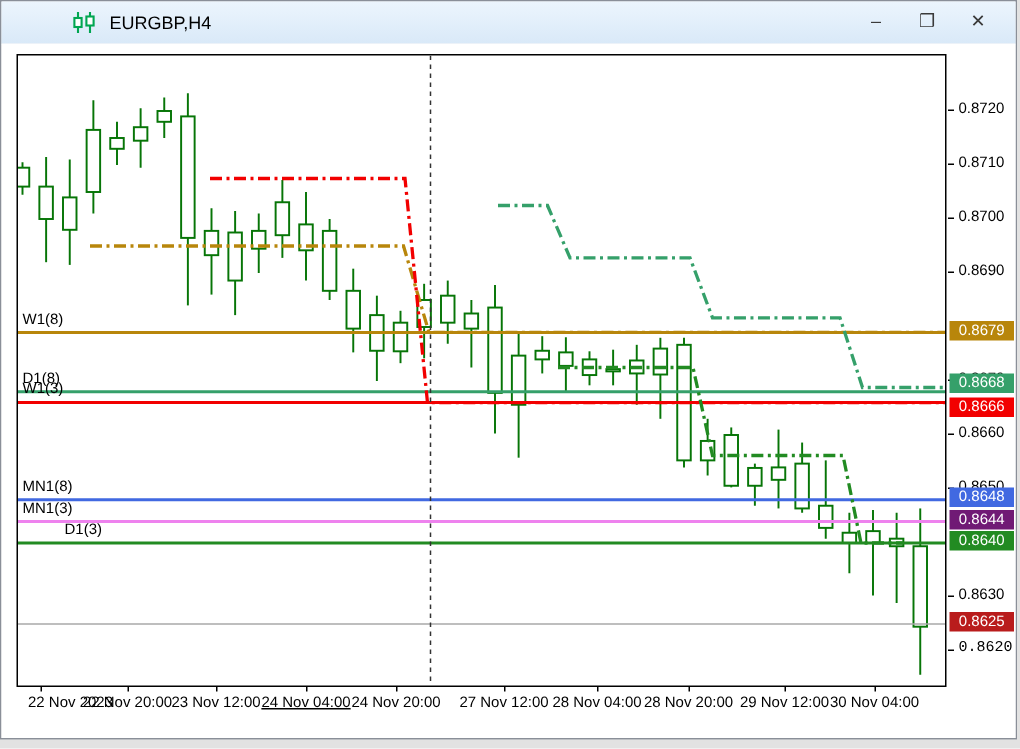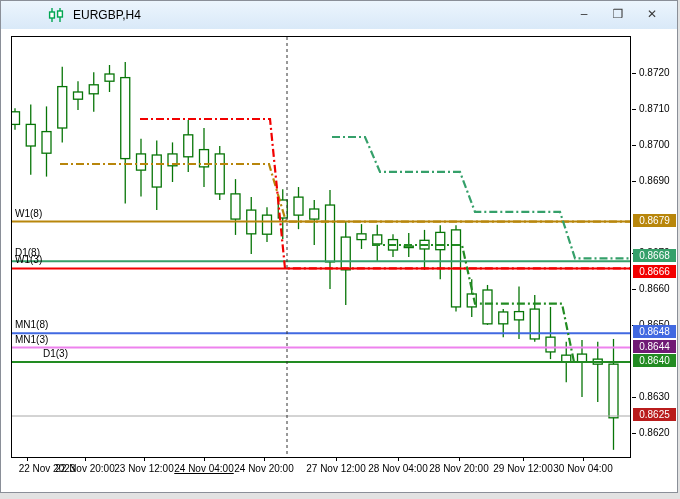--- a/index.html
+++ b/index.html
@@ -182,21 +182,21 @@
         <span class="y-tick-label" style="top: 139px;">0.8690</span>
         <span class="y-tick-mark" style="top: 217px;"></span>
         <span class="y-tick-label" style="top: 211px;">0.8670</span>
         <span class="y-tick-mark" style="top: 253px;"></span>
         <span class="y-tick-label" style="top: 247px;">0.8660</span>
         <span class="y-tick-mark" style="top: 289px;"></span>
         <span class="y-tick-label" style="top: 283px;">0.8650</span>
         <span class="y-tick-mark" style="top: 361px;"></span>
         <span class="y-tick-label" style="top: 355px;">0.8630</span>
         <span class="y-tick-mark" style="top: 397px;"></span>
-        <span class="y-tick-label" style="top: 391px;">0.8620</span>
+        <span class="y-tick-label" style="top: 391px; font-family: Liberation Mono, monospace;">0.8620</span>
         <span class="price-badge" style="top: 177.6px; background: rgb(184, 134, 11);">0.8679</span>
         <span class="price-badge" style="top: 213.2px; background: rgb(53, 160, 106);">0.8668</span>
         <span class="price-badge" style="top: 229.4px; background: rgb(242, 0, 0);">0.8666</span>
         <span class="price-badge" style="top: 289.2px; background: rgb(65, 105, 225);">0.8648</span>
         <span class="price-badge" style="top: 303.6px; background: #701a75;">0.8644</span>
         <span class="price-badge" style="top: 318px; background: rgb(34, 139, 34);">0.8640</span>
         <span class="price-badge" style="top: 372px; background: #b91c1c;">0.8625</span>
       </div>
     <div class="x-axis" id="x-axis">
         <span class="x-tick-mark" style="left: 16px;"></span>

